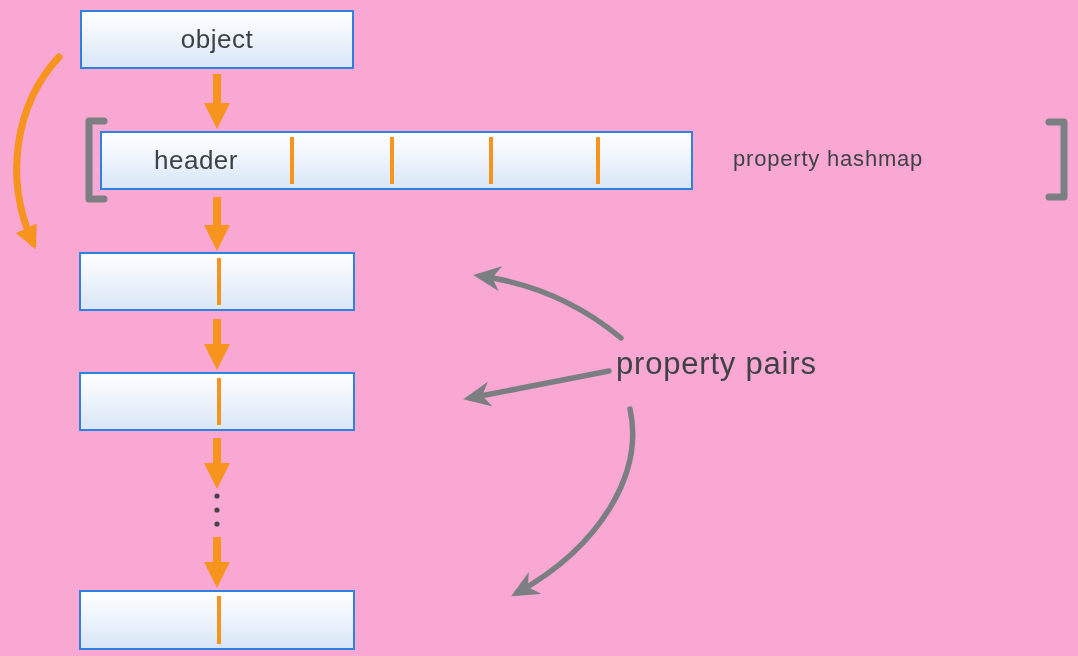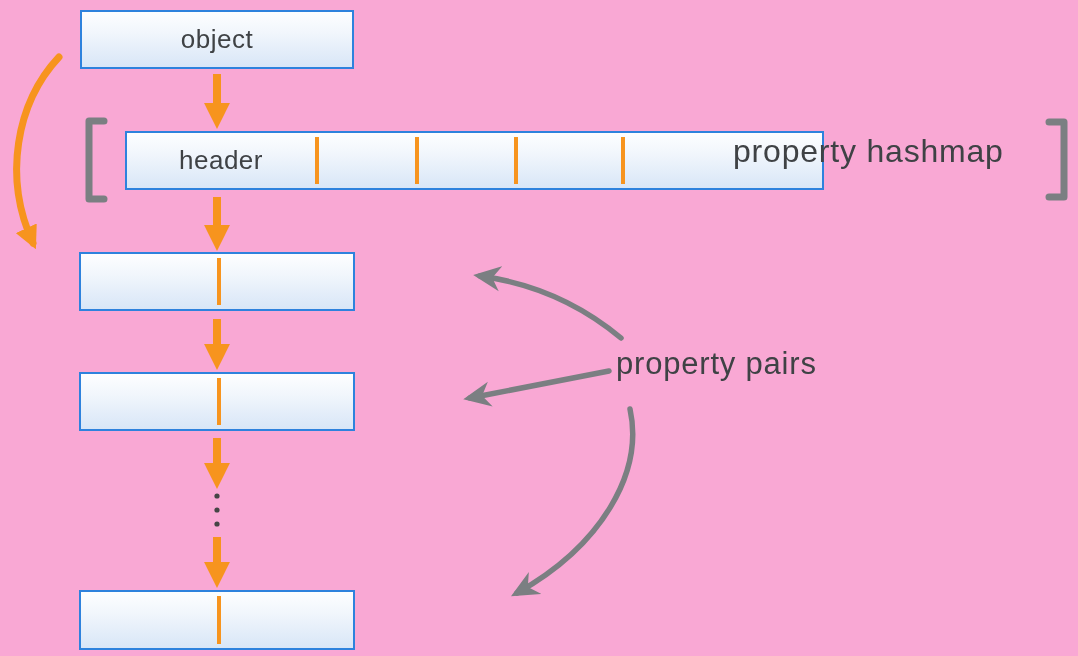--- a/index.html
+++ b/index.html
@@ -60,41 +60,41 @@
 </style>
 </head>
 <body>
 
 <div class="canvas">
 
   <div class="box" style="left:80px;top:10px;width:274px;height:59px;">
     <div class="box-label">object</div>
   </div>
 
-  <div class="box" style="left:125px;top:131px;width:699px;height:59px;">
+  <div class="box" style="left:100px;top:131px;width:593px;height:59px;">
     <div class="header-cell-label">header</div>
     <div class="divider" style="left:188px;"></div>
     <div class="divider" style="left:288px;"></div>
     <div class="divider" style="left:387px;"></div>
     <div class="divider" style="left:494px;"></div>
   </div>
 
   <div class="box" style="left:79px;top:252px;width:276px;height:59px;">
     <div class="divider" style="left:136px;"></div>
   </div>
 
   <div class="box" style="left:79px;top:372px;width:276px;height:59px;">
     <div class="divider" style="left:136px;"></div>
   </div>
 
   <div class="box" style="left:79px;top:590px;width:276px;height:60px;">
     <div class="divider" style="left:136px;"></div>
   </div>
 
-  <div class="caption" style="left:733px;top:132px;font-size:32px;">property hashmap</div>
+  <div class="caption" style="left:733px;top:140px;font-size:22px;">property hashmap</div>
 
   <div class="caption" style="left:616px;top:345px;">property pairs</div>
 
   <svg class="overlay" width="1078" height="656" viewBox="0 0 1078 656">
     <defs>
       <marker id="mO" viewBox="0 0 10 10" refX="7" refY="5" markerWidth="3.3" markerHeight="3.3" orient="auto">
         <path d="M0,0 L10,5 L0,10 Z" fill="#F7941E"></path>
       </marker>
       <marker id="mG" viewBox="0 0 12 12" refX="9" refY="6" markerWidth="5" markerHeight="5" orient="auto">
         <path d="M0,0.5 L12,6 L0,11.5 L3.6,6 Z" fill="#7B7F82"></path>

